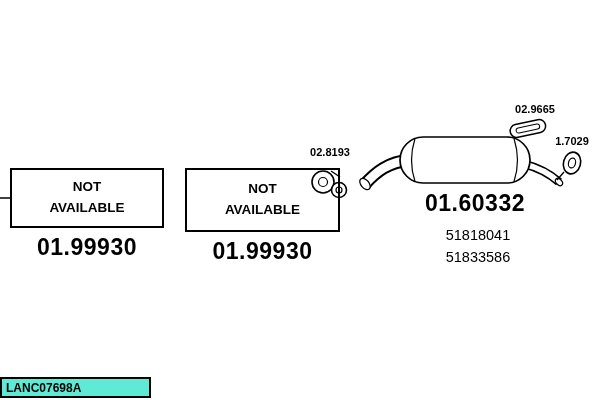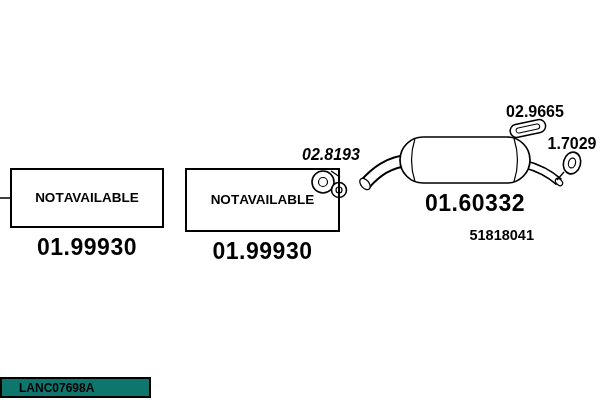--- a/index.html
+++ b/index.html
@@ -3,29 +3,29 @@
 <meta charset="utf-8">
 <style>
   html,body{margin:0;padding:0;background:#fff;}
   .canvas{
     position:relative;width:600px;height:400px;background:#fff;
     font-family:"Liberation Sans",sans-serif;color:#000;overflow:hidden;
   }
   .abs{position:absolute;}
   .na-box{
     border:2px solid #000;box-sizing:border-box;
-    display:flex;flex-direction:row;align-items:center;justify-content:center;
+    display:flex;flex-direction:column;align-items:center;justify-content:center;
     font-weight:bold;font-size:13.5px;line-height:1.55;text-align:center;
   }
   .big-num{font-weight:bold;font-size:23px;text-align:center;letter-spacing:0.5px;white-space:nowrap;}
-  .small-num{font-weight:bold;font-size:16px;text-align:center;white-space:nowrap;}
-  .oe-num{font-weight:bold;font-size:14.5px;text-align:right;white-space:nowrap;}
+  .small-num{font-weight:bold;font-size:11px;text-align:center;white-space:nowrap;}
+  .oe-num{font-weight:normal;font-size:14.5px;text-align:center;white-space:nowrap;}
   .footer-box{
-    border:2px solid #000;box-sizing:border-box;background:#0f766e;
-    display:flex;align-items:center;padding-left:17px;
+    border:2px solid #000;box-sizing:border-box;background:#5eead4;
+    display:flex;align-items:center;padding-left:4px;
     font-size:12px;font-weight:bold;
   }
   .lineart{position:absolute;left:0;top:0;}
 </style>
 </head>
 <body>
 
 <div class="canvas">
 
   <svg class="lineart" width="600" height="400" viewBox="0 0 600 400">
@@ -77,24 +77,25 @@
     <span>AVAILABLE</span>
   </div>
   <div class="abs big-num" style="left:10px;top:234px;width:154px;">01.99930</div>
 
   <div class="abs na-box" style="left:185px;top:168px;width:155px;height:64px;">
     <span>NOT</span>
     <span>AVAILABLE</span>
   </div>
   <div class="abs big-num" style="left:185px;top:238px;width:155px;">01.99930</div>
 
-  <div class="abs small-num" style="left:302px;top:146px;width:56px;font-style:italic;">02.8193</div>
+  <div class="abs small-num" style="left:302px;top:146px;width:56px;">02.8193</div>
 
   <div class="abs big-num" style="left:400px;top:190px;width:150px;">01.60332</div>
   <div class="abs oe-num" style="left:422px;top:227px;width:112px;">51818041</div>
+  <div class="abs oe-num" style="left:422px;top:249px;width:112px;">51833586</div>
 
   <div class="abs small-num" style="left:506px;top:103px;width:58px;">02.9665</div>
 
   <div class="abs small-num" style="left:544px;top:135px;width:56px;">1.7029</div>
 
   <div class="abs footer-box" style="left:0px;top:377px;width:151px;height:21px;">
     <span>LANC07698A</span>
   </div>
 
 </div>

